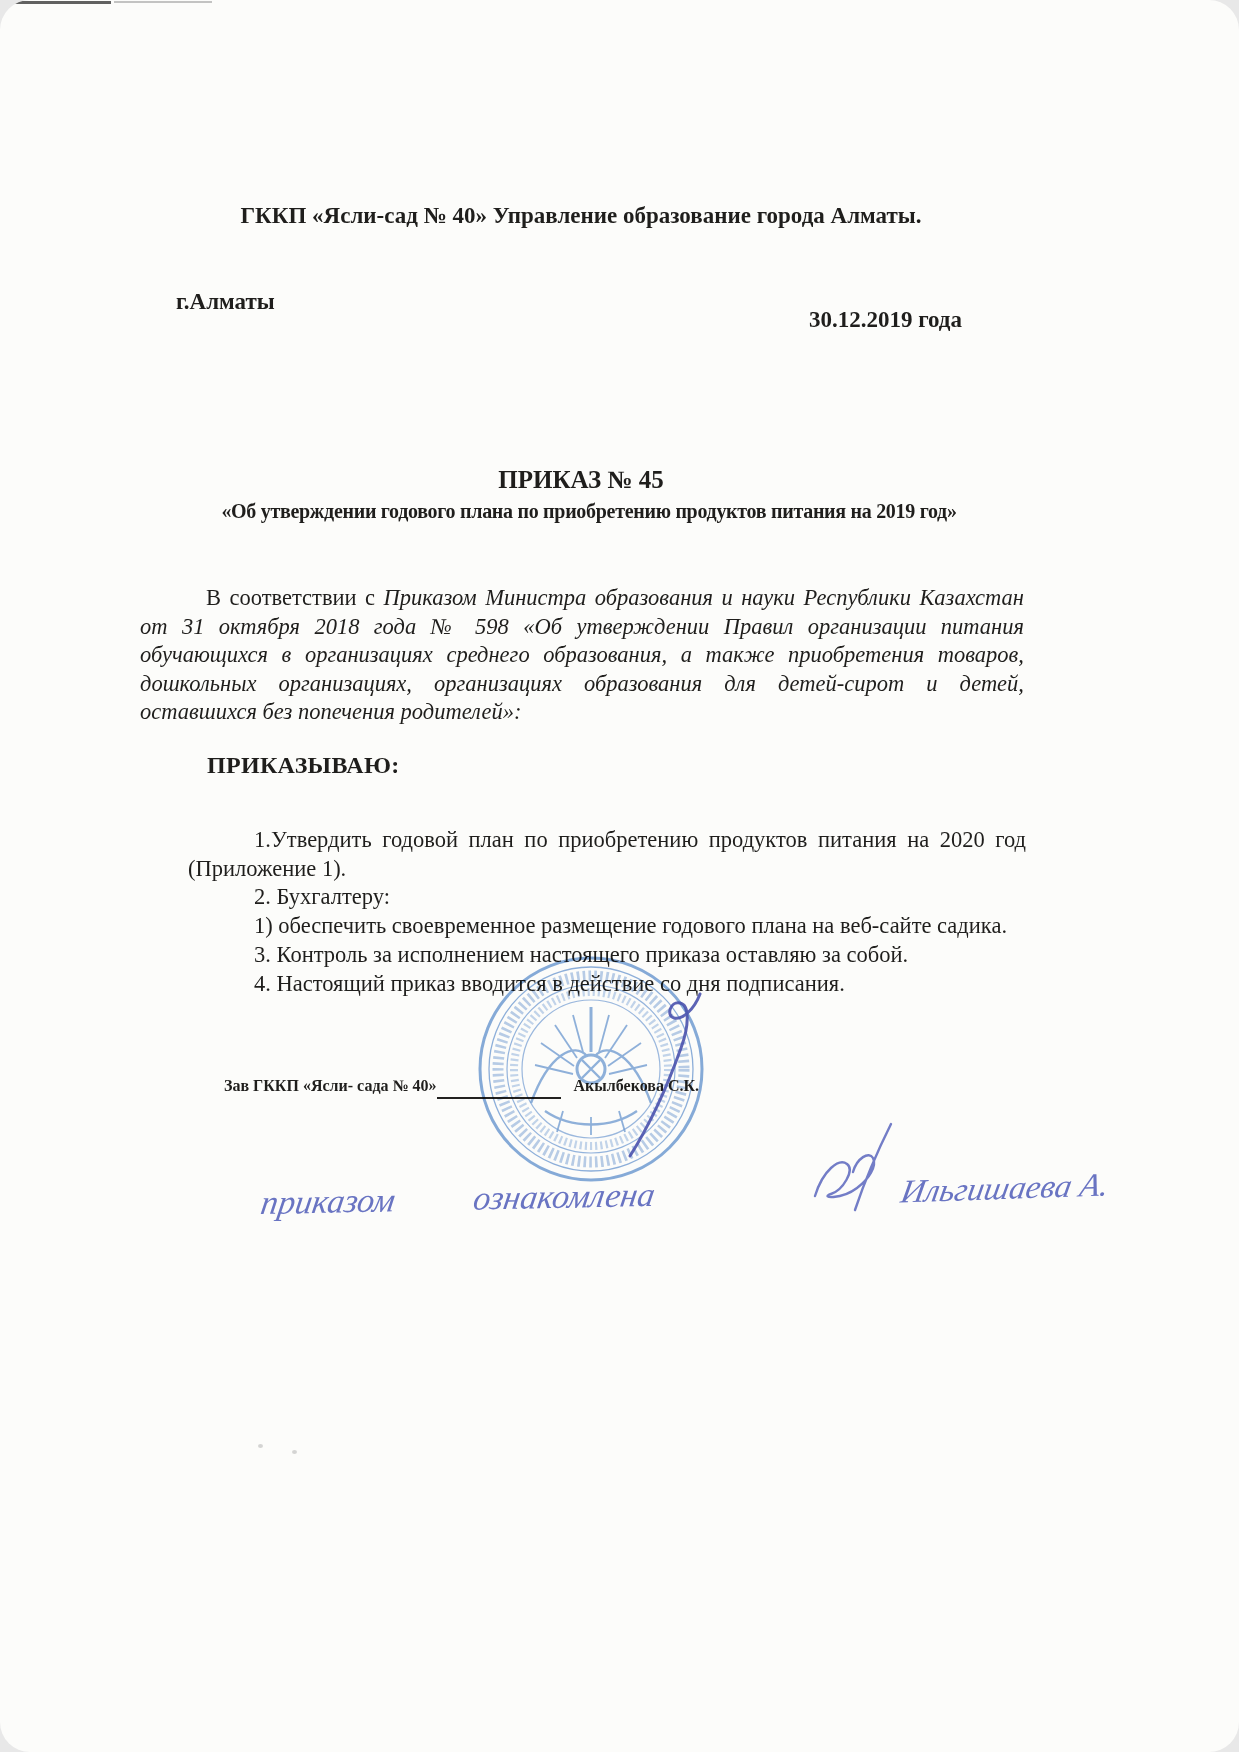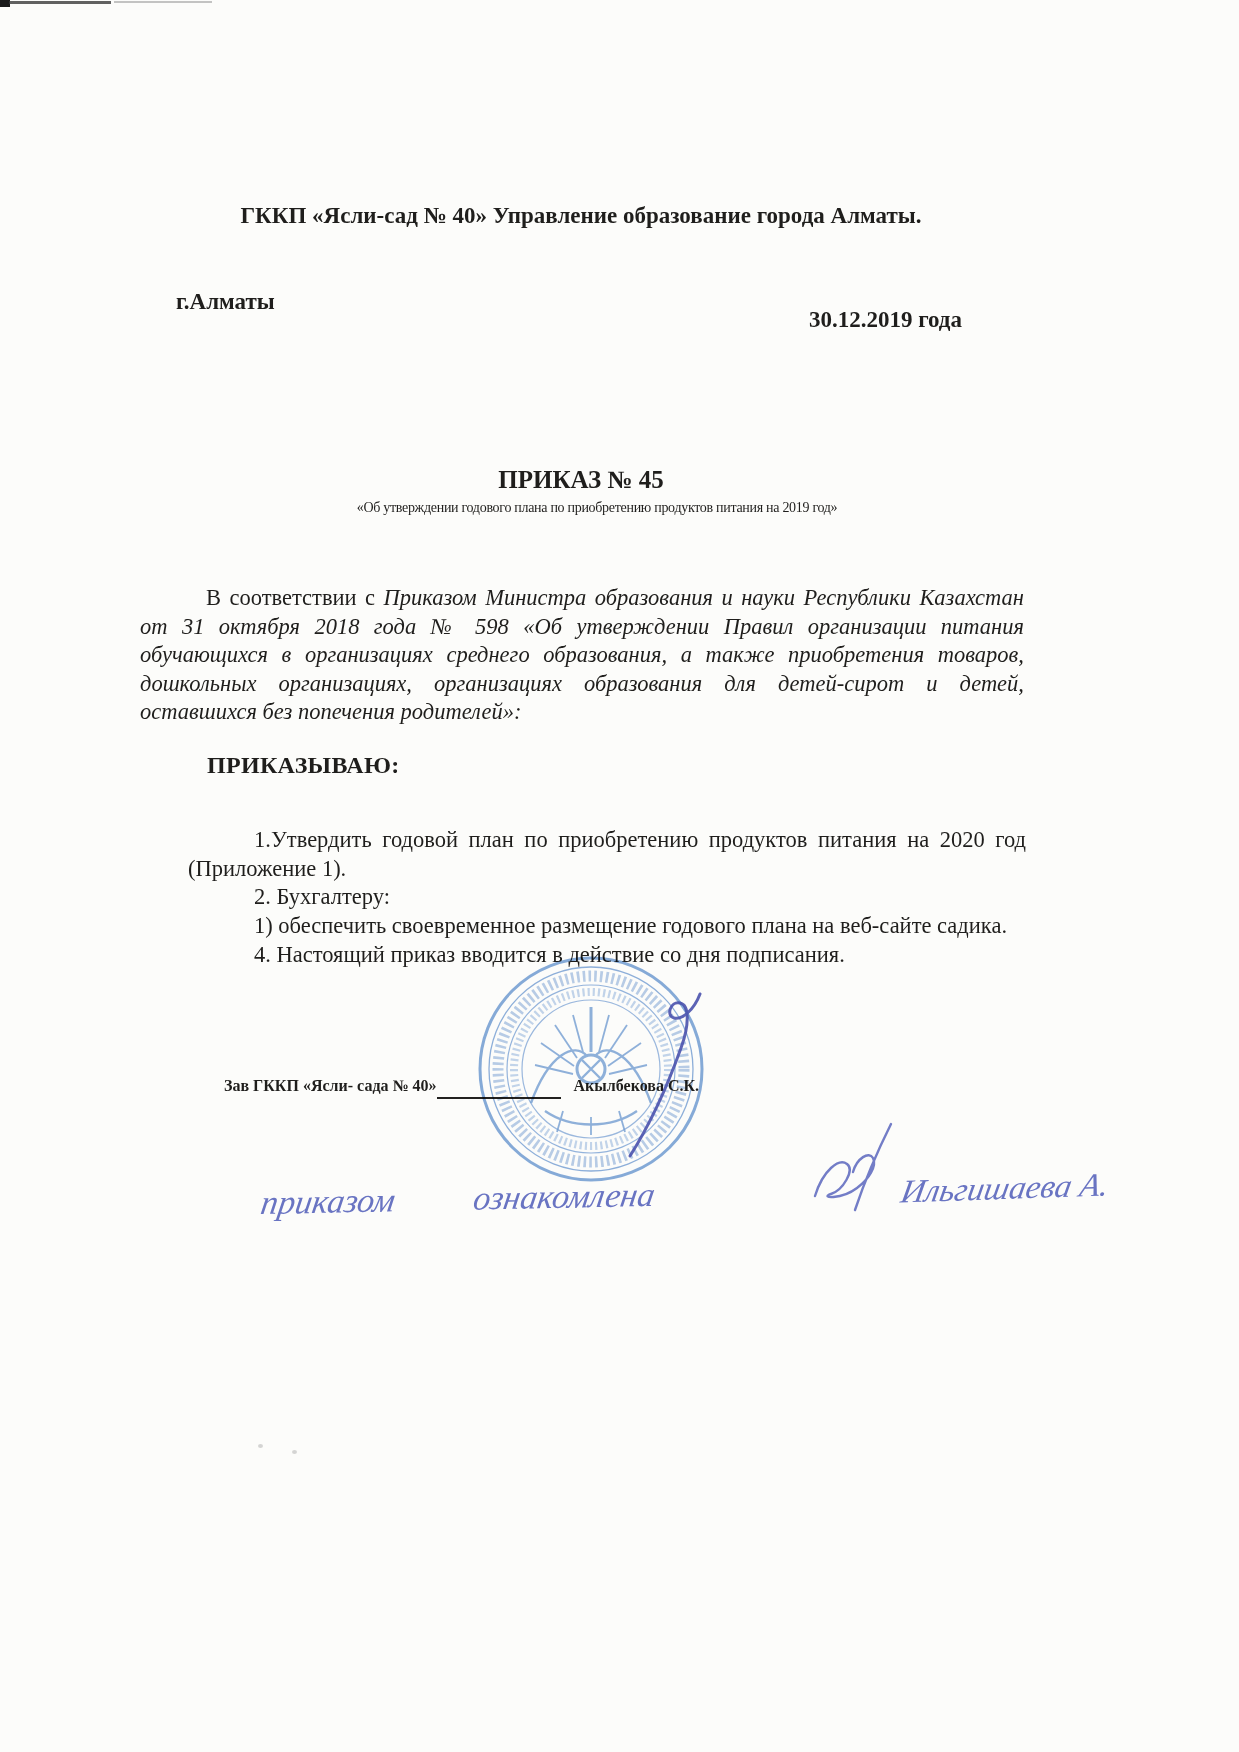--- a/index.html
+++ b/index.html
@@ -1,40 +1,40 @@
 <!DOCTYPE html>
 <html><head>
 <meta charset="utf-8">
 <style>
   html,body{margin:0;padding:0;background:#e8e8e8;}
   .page{
     position:relative;width:1239px;height:1752px;margin:0 auto;
     background:#fcfcfa;overflow:hidden;
-    font-family:"Liberation Serif", serif;color:#1f1e1c;
+    font-family:"Liberation Serif", serif;color:#1f1e1c;border-radius:30px;
   }
   
   .scan-block{position:absolute;left:0;top:0;width:10px;height:7px;background:#1a1a1a;}
   .scan-line1{position:absolute;left:9px;top:1px;width:102px;height:3px;background:#3a3a3a;opacity:.8;}
   .scan-line2{position:absolute;left:114px;top:1px;width:98px;height:2px;background:#8a8a8a;opacity:.5;}
   .speck{position:absolute;width:5px;height:4px;border-radius:50%;background:#8a8a8a;opacity:.35;}
 
   .doc-header{
     position:absolute;left:140px;top:203px;width:882px;
     text-align:center;font-weight:bold;font-size:23px;white-space:nowrap;
   }
   .city{position:absolute;left:176px;top:289px;font-weight:bold;font-size:23px;}
   .date{position:absolute;right:277px;top:307px;font-weight:bold;font-size:23px;}
 
   .order-no{
     position:absolute;left:140px;top:466px;width:882px;
     text-align:center;font-weight:bold;font-size:25px;white-space:nowrap;
   }
   .order-subject{
-    position:absolute;left:144px;top:500px;width:906px;
-    text-align:center;font-weight:normal;font-size:14px;letter-spacing:-0.3px;white-space:nowrap;
+    position:absolute;left:136px;top:500px;width:906px;
+    text-align:center;font-weight:bold;font-size:20px;letter-spacing:-0.3px;white-space:nowrap;
   }
 
   .intro{position:absolute;left:140px;top:556px;width:884px;font-size:22.5px;margin-top:28px;}
   .intro .jline{line-height:28.6px;text-align:justify;text-align-last:justify;}
   .intro .jline.first{text-indent:66px;}
   .intro .jline.last{text-align-last:left;}
   .it{font-style:italic;}
 
   .resolution{position:absolute;left:207px;top:752px;font-weight:bold;font-size:24px;letter-spacing:.3px;}
 
@@ -94,20 +94,21 @@
     <div class="jline it last">оставшихся без попечения родителей»:</div>
   </div>
 
   <div class="resolution">ПРИКАЗЫВАЮ:</div>
 
   <div class="orders">
     <div class="oline j">1.Утвердить годовой план по приобретению продуктов питания на 2020 год</div>
     <div class="oline">(Приложение 1).</div>
     <div class="oline ind">2. Бухгалтеру:</div>
     <div class="oline ind">1) обеспечить своевременное размещение годового плана на веб-сайте садика.</div>
+    <div class="oline ind">3. Контроль за исполнением настоящего приказа оставляю за собой.</div>
     <div class="oline ind">4. Настоящий приказ вводится в действие со дня подписания.</div>
   </div>
 
   <svg class="stamp" viewBox="0 0 238 238">
     <g stroke="#5e8fd0" fill="none">
       <circle cx="119" cy="119" r="111" stroke-width="3" opacity=".85"></circle>
       <circle cx="119" cy="119" r="102" stroke-width="1.3" opacity=".8"></circle>
       <circle cx="119" cy="119" r="93" stroke-width="11" stroke-dasharray="2.6 3.2" opacity=".5"></circle>
       <circle cx="119" cy="119" r="84" stroke-width="1.2" opacity=".75"></circle>
       <circle cx="119" cy="119" r="77" stroke-width="8" stroke-dasharray="2.2 3" opacity=".42"></circle>

